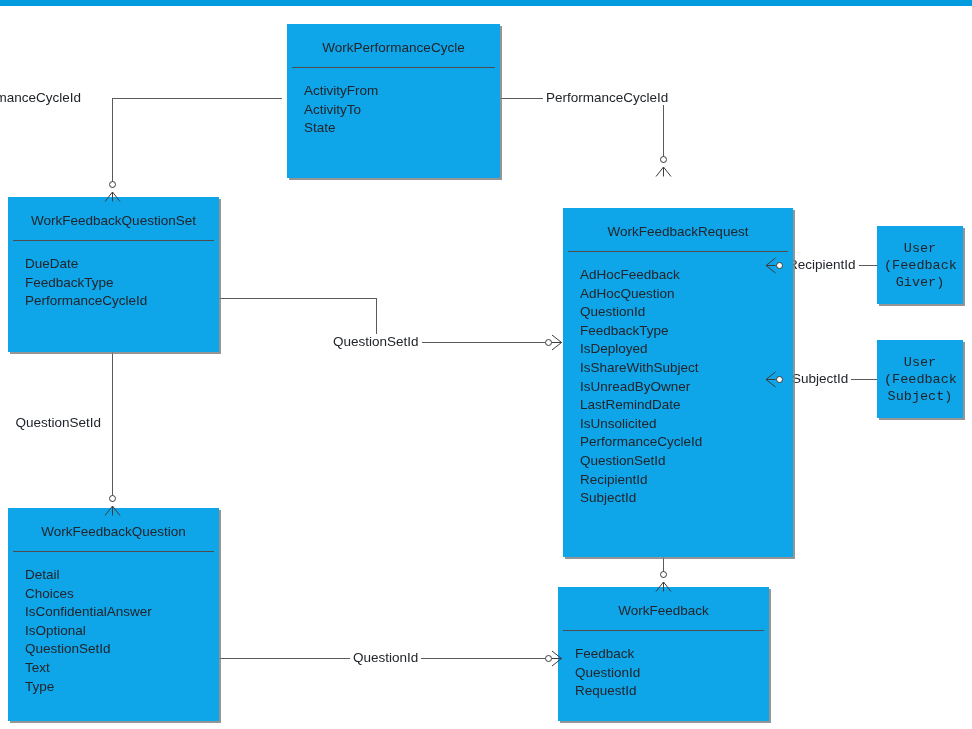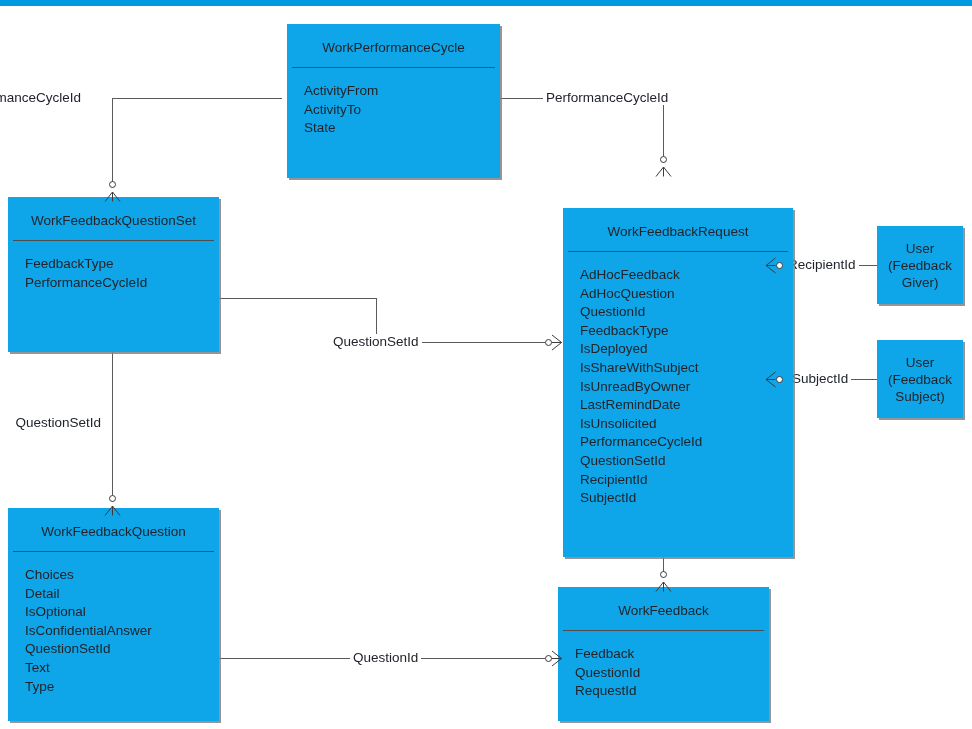--- a/index.html
+++ b/index.html
@@ -56,20 +56,21 @@
   }
   .entity .attr {
     white-space: nowrap;
   }
   
   .entity.compact {
     display: flex;
     align-items: center;
     justify-content: flex-start;
     text-align: center;
+    font-family: Liberation Mono, monospace;
   }
   .entity.compact .ent-title {
     border-bottom: none;
     padding: 0 2px;
     font-size: 13.5px;
     line-height: 17px;
   }
   
   .hline {
     position: absolute;
@@ -218,20 +219,21 @@
     <div class="ent-attrs">
       <div class="attr">ActivityFrom</div>
       <div class="attr">ActivityTo</div>
       <div class="attr">State</div>
     </div>
   </div>
 
   <div class="entity" style="left:8px; top:197px; width:211px; height:155px;">
     <div class="ent-title">WorkFeedbackQuestionSet</div>
     <div class="ent-attrs">
+      <div class="attr">DueDate</div>
       <div class="attr">FeedbackType</div>
       <div class="attr">PerformanceCycleId</div>
     </div>
   </div>
 
   <div class="entity" style="left:563px; top:172px; width:230px; height:349px;margin-top:36px;">
     <div class="ent-title">WorkFeedbackRequest</div>
     <div class="ent-attrs">
       <div class="attr">AdHocFeedback</div>
       <div class="attr">AdHocQuestion</div>
@@ -245,24 +247,24 @@
       <div class="attr">PerformanceCycleId</div>
       <div class="attr">QuestionSetId</div>
       <div class="attr">RecipientId</div>
       <div class="attr">SubjectId</div>
     </div>
   </div>
 
   <div class="entity" style="left:8px; top:508px; width:211px; height:213px;">
     <div class="ent-title">WorkFeedbackQuestion</div>
     <div class="ent-attrs">
+      <div class="attr">Detail</div>
       <div class="attr">Choices</div>
-      <div class="attr">Detail</div>
+      <div class="attr">IsConfidentialAnswer</div>
       <div class="attr">IsOptional</div>
-      <div class="attr">IsConfidentialAnswer</div>
       <div class="attr">QuestionSetId</div>
       <div class="attr">Text</div>
       <div class="attr">Type</div>
     </div>
   </div>
 
   <div class="entity" style="left:558px; top:587px; width:211px; height:134px;">
     <div class="ent-title">WorkFeedback</div>
     <div class="ent-attrs">
       <div class="attr">Feedback</div>

